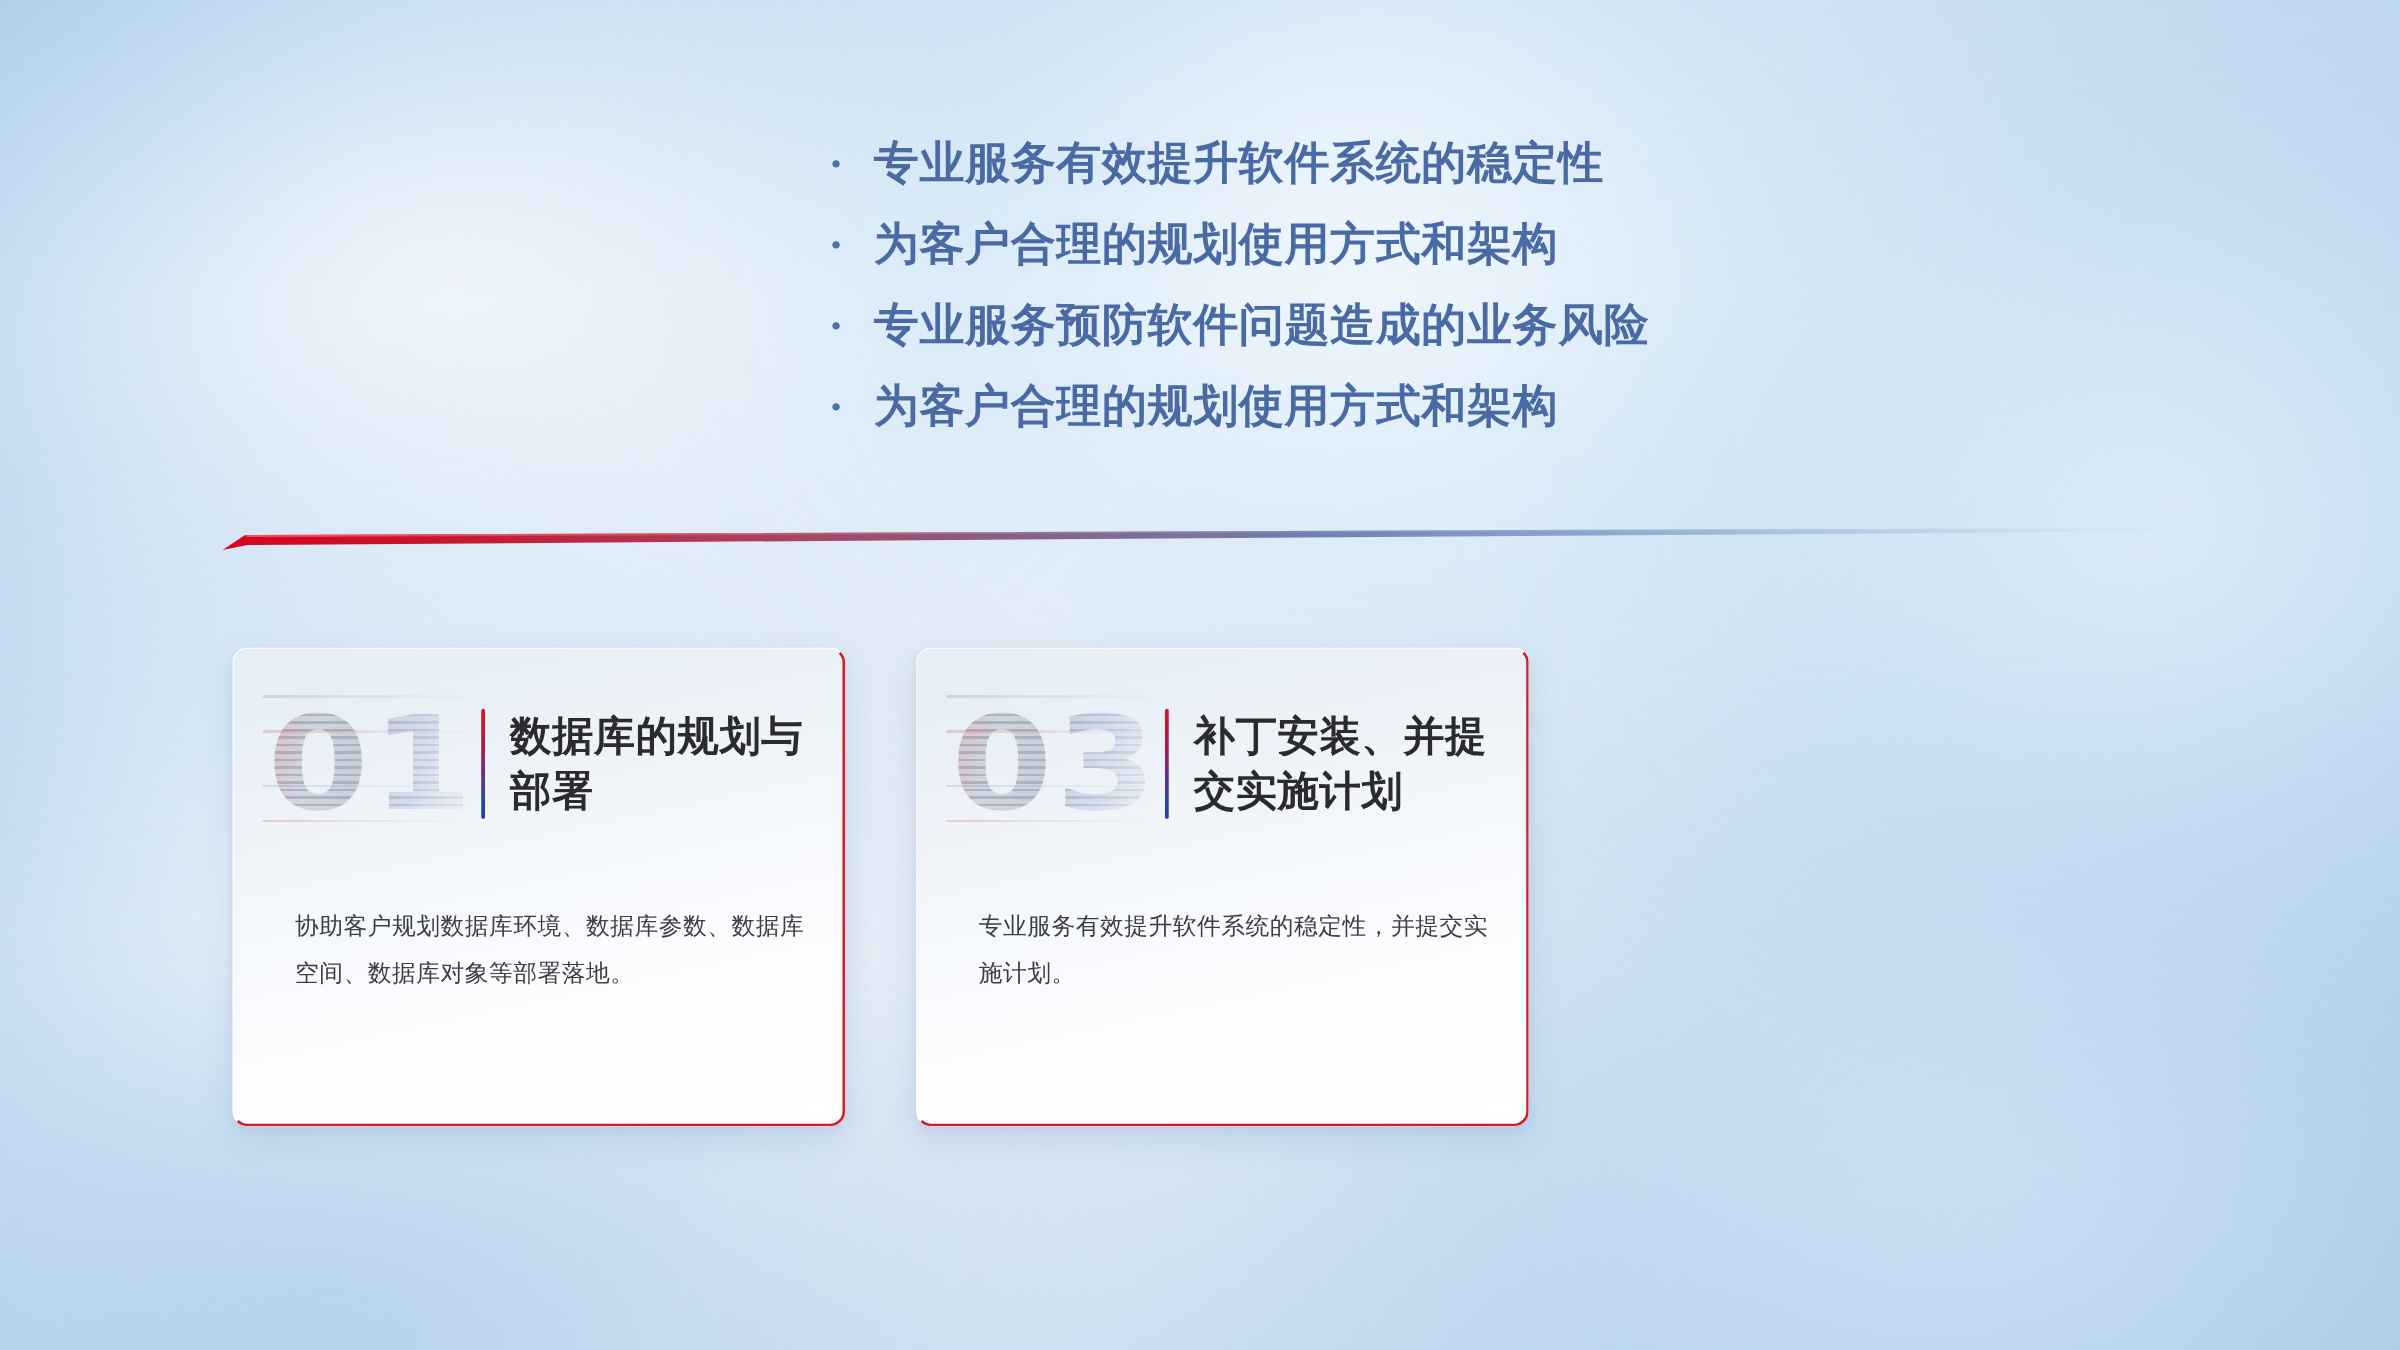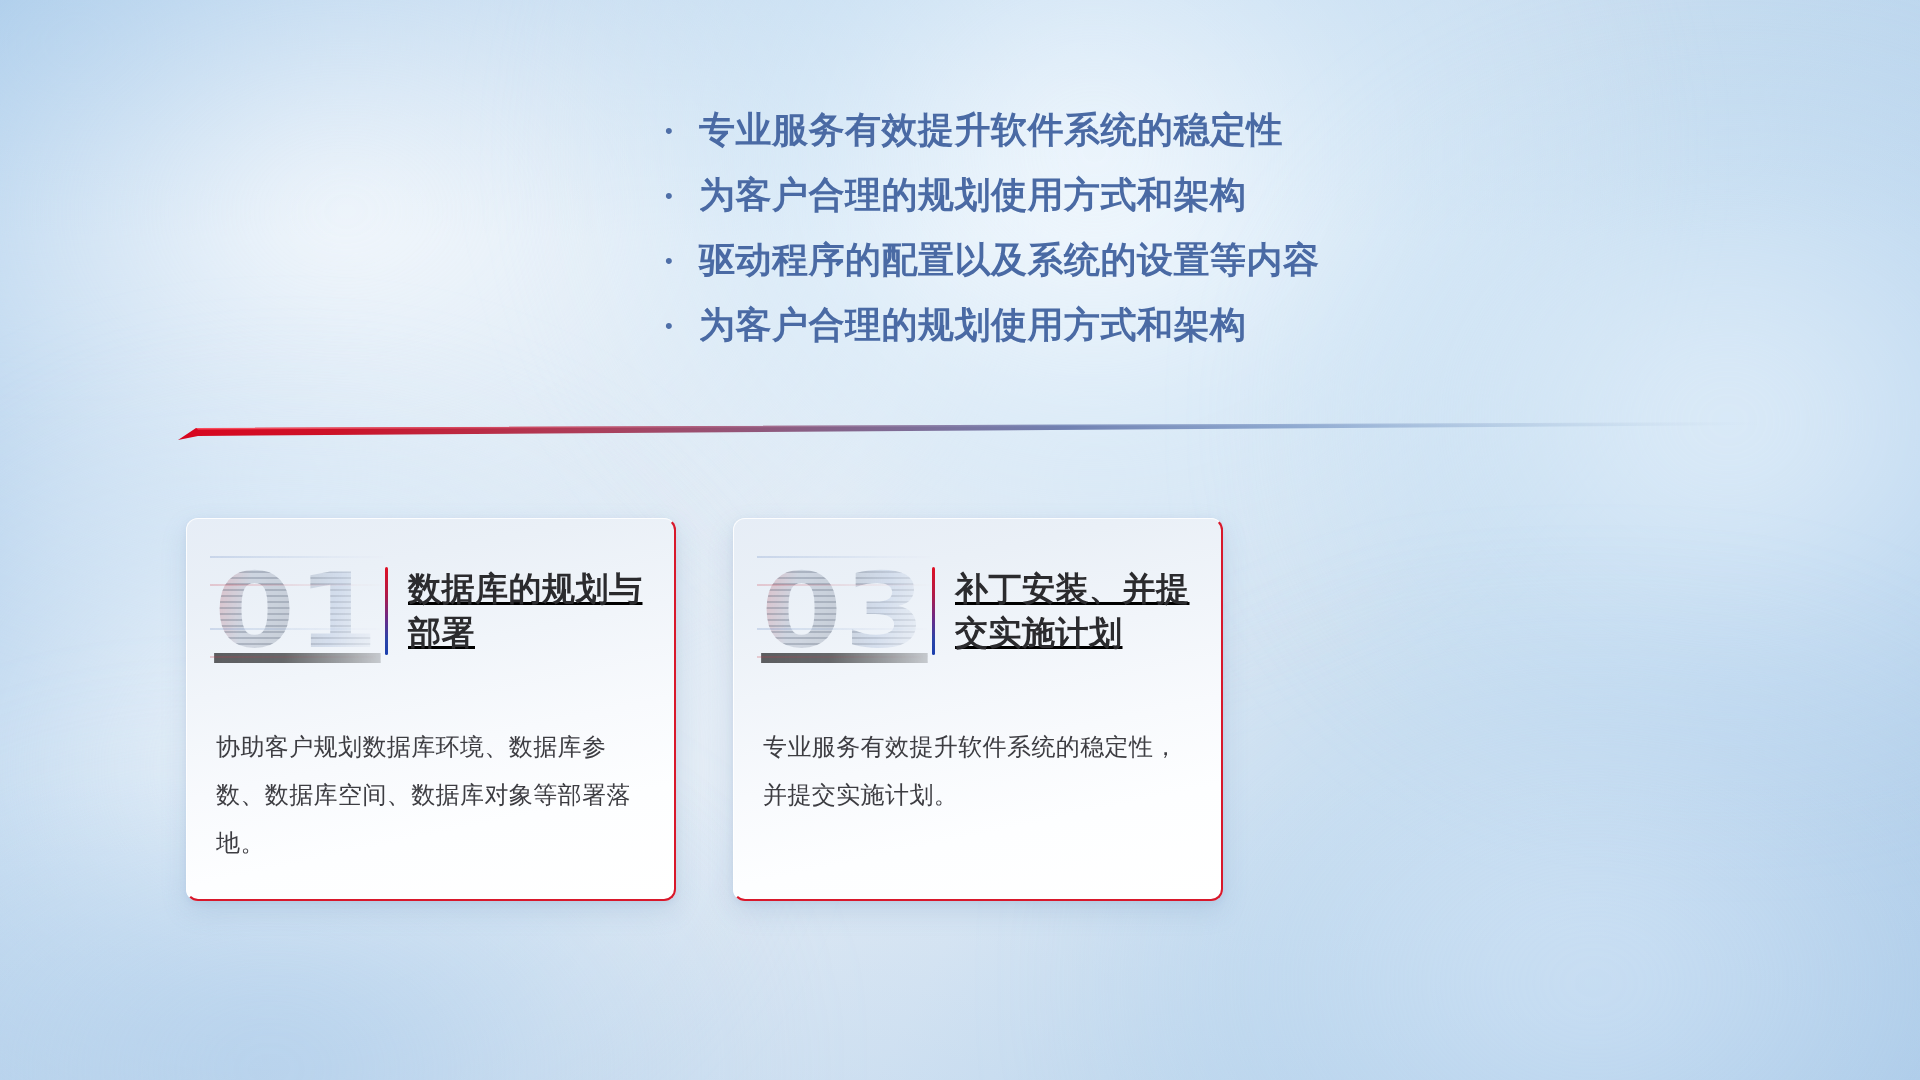--- a/index.html
+++ b/index.html
@@ -125,21 +125,21 @@
     position:absolute; inset:0;
     border-radius:12px;
     border:1px solid rgba(255,255,255,.85);
     border-right-color:rgba(216,24,43,.25);
     border-bottom-color:rgba(216,24,43,.25);
     pointer-events:none;
   }
 
   .card-head {
     position:absolute; left:0; right:0; top:0; height:185px;
-    display:flex; align-items:center;text-decoration:underline;
+    display:flex; align-items:center;
   }
   .card-num {
     position:relative;
     width:175px; flex:0 0 175px;
     height:120px;
     margin-left:24px;
     display:flex; align-items:center; justify-content:center;
   }
   .num-glyph {
     font-size:104px;
@@ -198,22 +198,22 @@
   }
   .card-title {
     margin-left:20px;
     font-size:33px; line-height:1.33;
     font-weight:700;
     color:#2b2b2e;
     letter-spacing:.5px;
     max-width:236px;
   }
   .card-body {
-    position:absolute; left:30px; right:30px; top:205px;
-    font-size:24px;
+    position:absolute; left:50px; right:30px; top:205px;
+    font-size:19px;
     line-height:2.0;
     color:#3d3d42;
     letter-spacing:.4px;
   }
 </style>
 </head>
 <body>
 
 <div id="bg">
   <div class="bg-base"></div>
@@ -234,21 +234,21 @@
     <span class="bullet-text">专业服务有效提升软件系统的稳定性</span>
   </div>
 
   <div class="bullet-row">
     <span class="bullet-dot">•</span>
     <span class="bullet-text">为客户合理的规划使用方式和架构</span>
   </div>
 
   <div class="bullet-row">
     <span class="bullet-dot">•</span>
-    <span class="bullet-text">驱动程序的配置以及系统的设置等内容</span>
+    <span class="bullet-text">专业服务预防软件问题造成的业务风险</span>
   </div>
 
   <div class="bullet-row">
     <span class="bullet-dot">•</span>
     <span class="bullet-text">为客户合理的规划使用方式和架构</span>
   </div>
 
 </div>
 
 <div id="divider">

